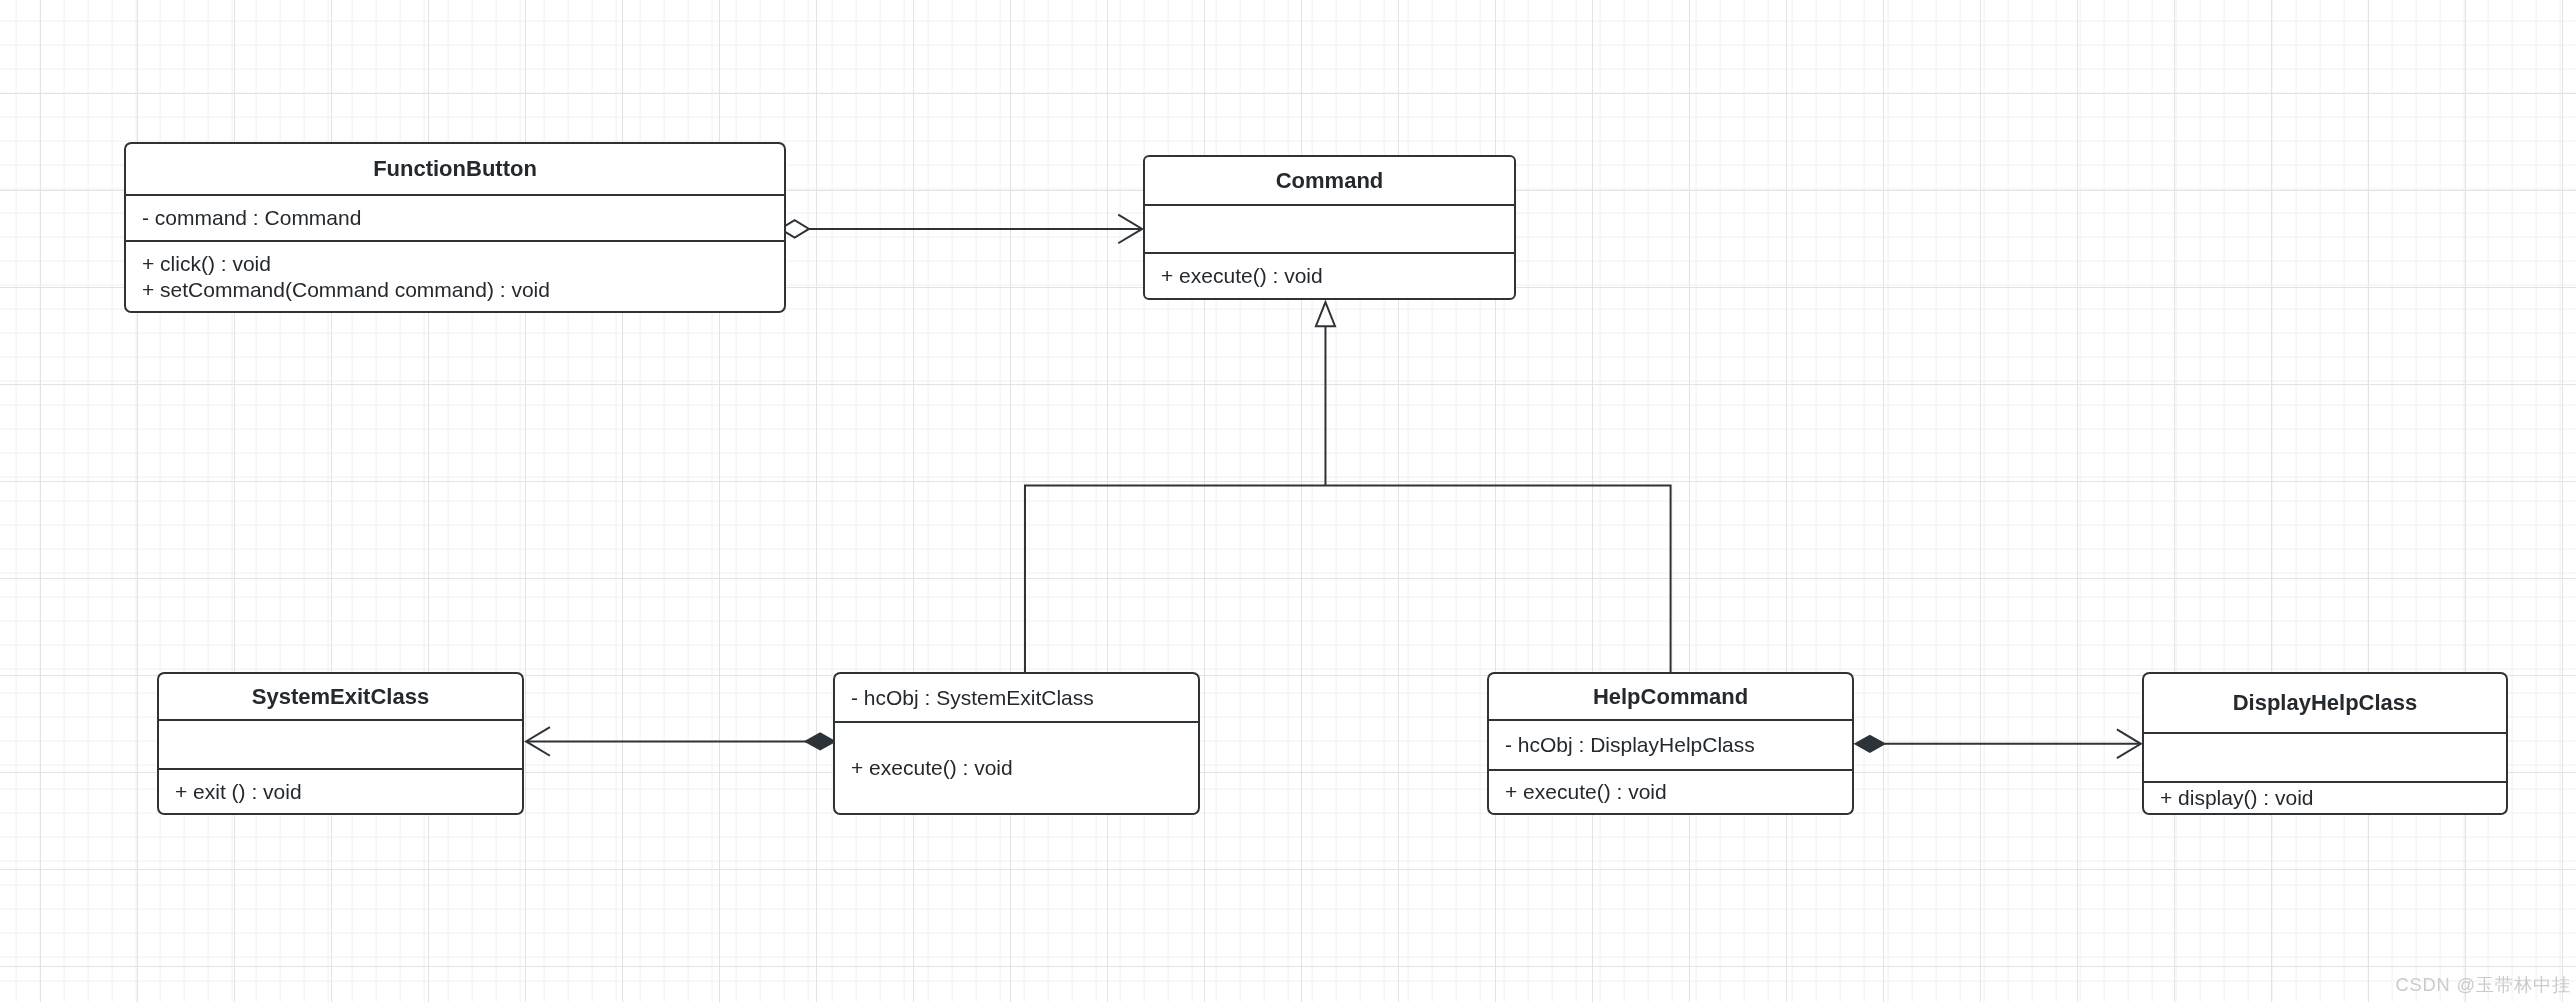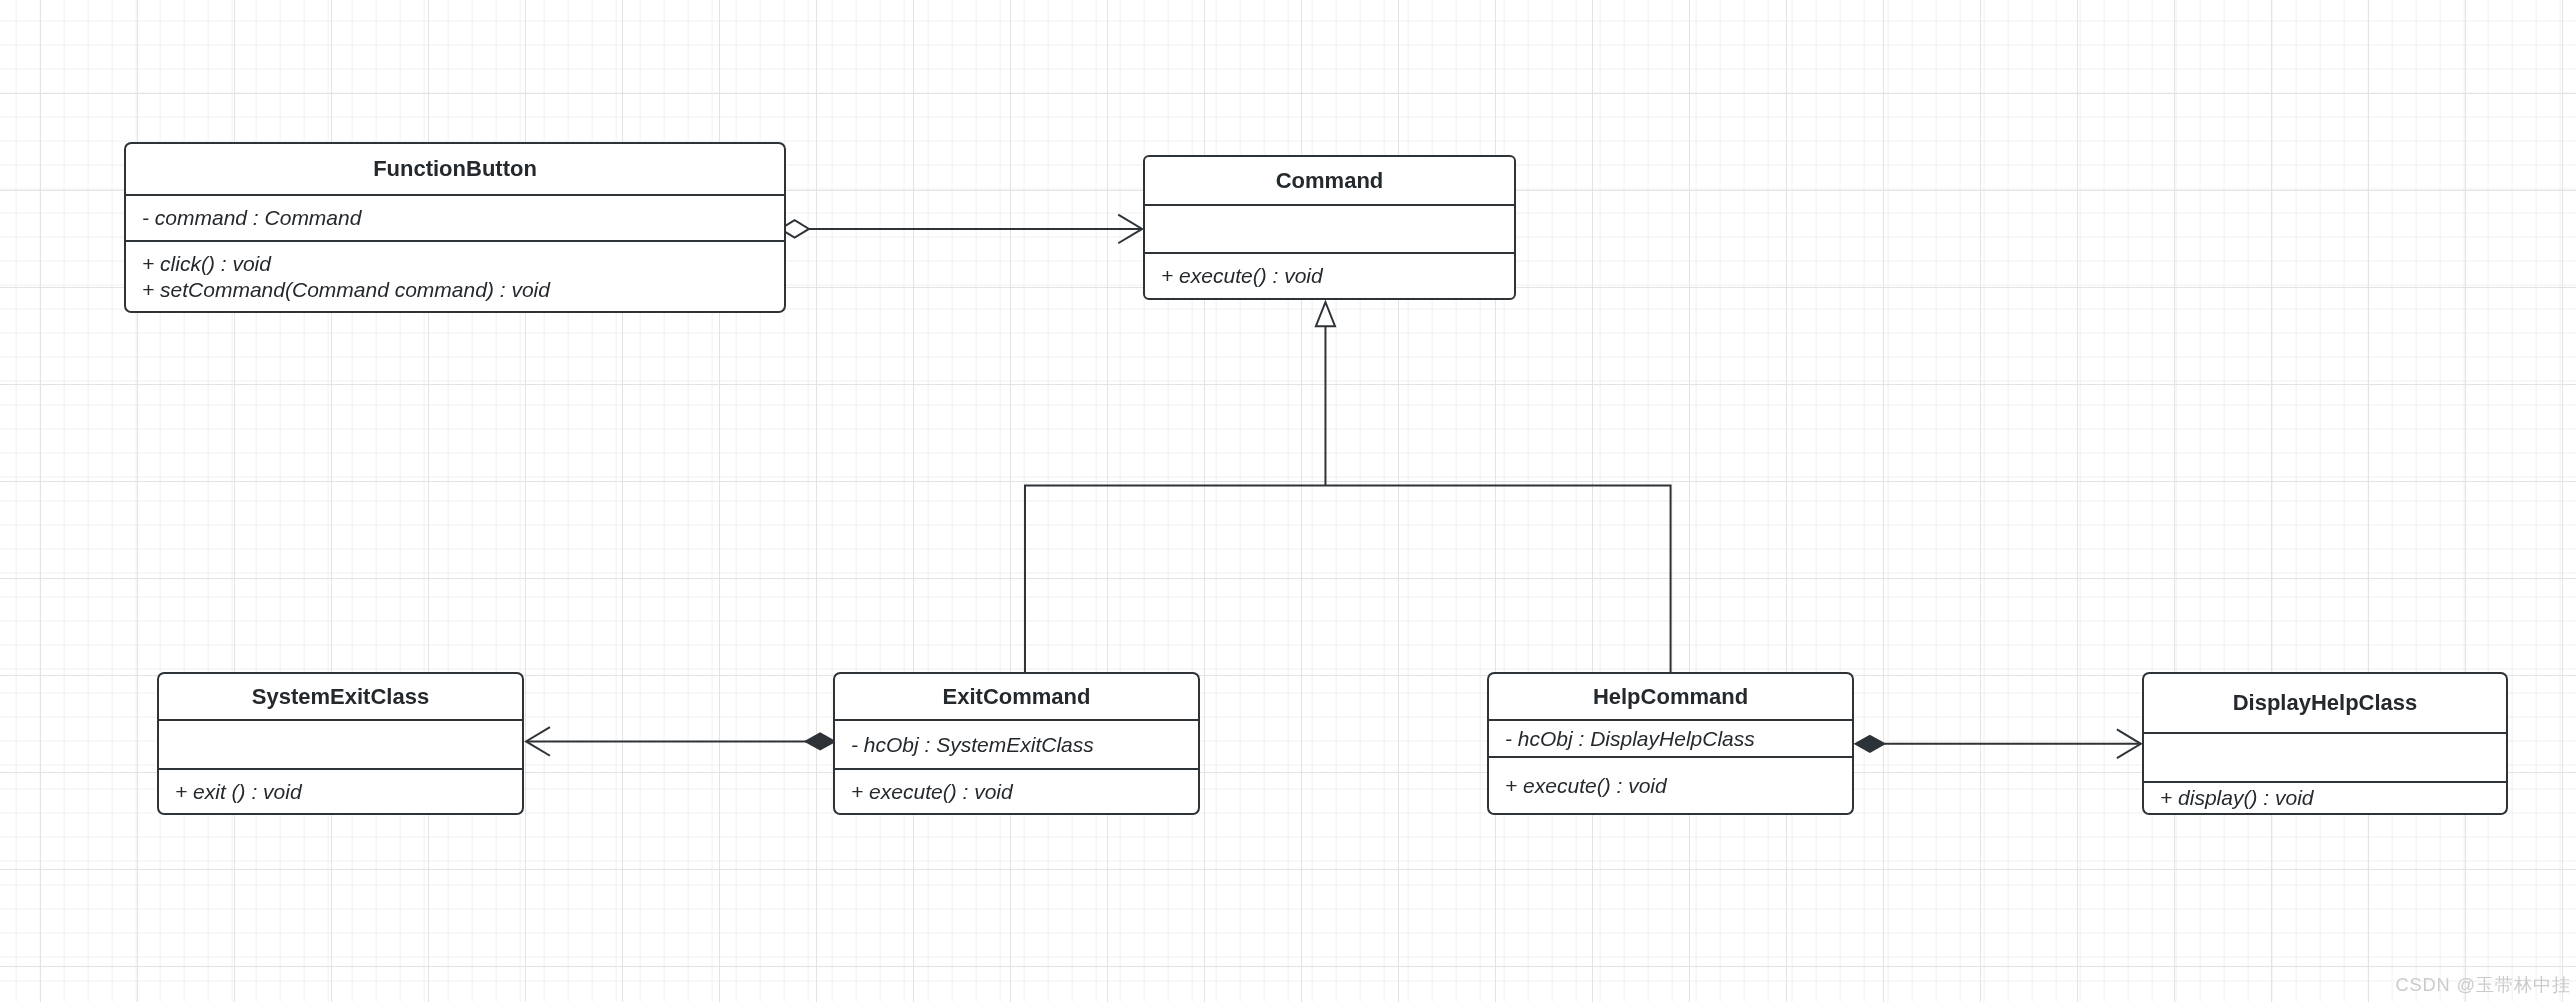--- a/index.html
+++ b/index.html
@@ -51,21 +51,20 @@
   }
   .cls-methods{
     flex:1;
     display:flex;flex-direction:column;justify-content:center;
     padding:0 16px;
   }
   .member{
     font-size:21px;
     line-height:26px;
     white-space:nowrap;
-    font-style:italic;
   }
   .watermark{
     position:absolute;
     right:4.8px;
     bottom:6.4px;
     z-index:3;
     font-size:18.3px;
     letter-spacing:0.8px;
     white-space:nowrap;
   }
@@ -115,31 +114,30 @@
         </div>
       </div>
       <div class="uml-class" style="left: 157px; top: 672px; width: 367px; height: 143px;">
         <div class="cls-header" style="height: 47px;">SystemExitClass</div>
         <div class="cls-attrs" style="height: 49px;"></div>
         <div class="cls-methods">
           <div class="member">+ exit () : void</div>
         </div>
       </div>
       <div class="uml-class" style="left: 833px; top: 672px; width: 367px; height: 143px;">
-        <div class="cls-header" style="height: 47px;">ExitCommand</div>
         <div class="cls-attrs" style="height: 49px;">
           <div class="member">- hcObj : SystemExitClass</div>
         </div>
         <div class="cls-methods">
           <div class="member">+ execute() : void</div>
         </div>
       </div>
       <div class="uml-class" style="left: 1487px; top: 672px; width: 367px; height: 143px; justify-content: center;">
         <div class="cls-header" style="height: 47px;">HelpCommand</div>
-        <div class="cls-attrs" style="height: 37px;">
+        <div class="cls-attrs" style="height: 50px;">
           <div class="member">- hcObj : DisplayHelpClass</div>
         </div>
         <div class="cls-methods">
           <div class="member">+ execute() : void</div>
         </div>
       </div>
       <div class="uml-class" style="left: 2142px; top: 672px; width: 366px; height: 143px;">
         <div class="cls-header" style="height: 60px;">DisplayHelpClass</div>
         <div class="cls-attrs" style="height: 49px;"></div>
         <div class="cls-methods">

